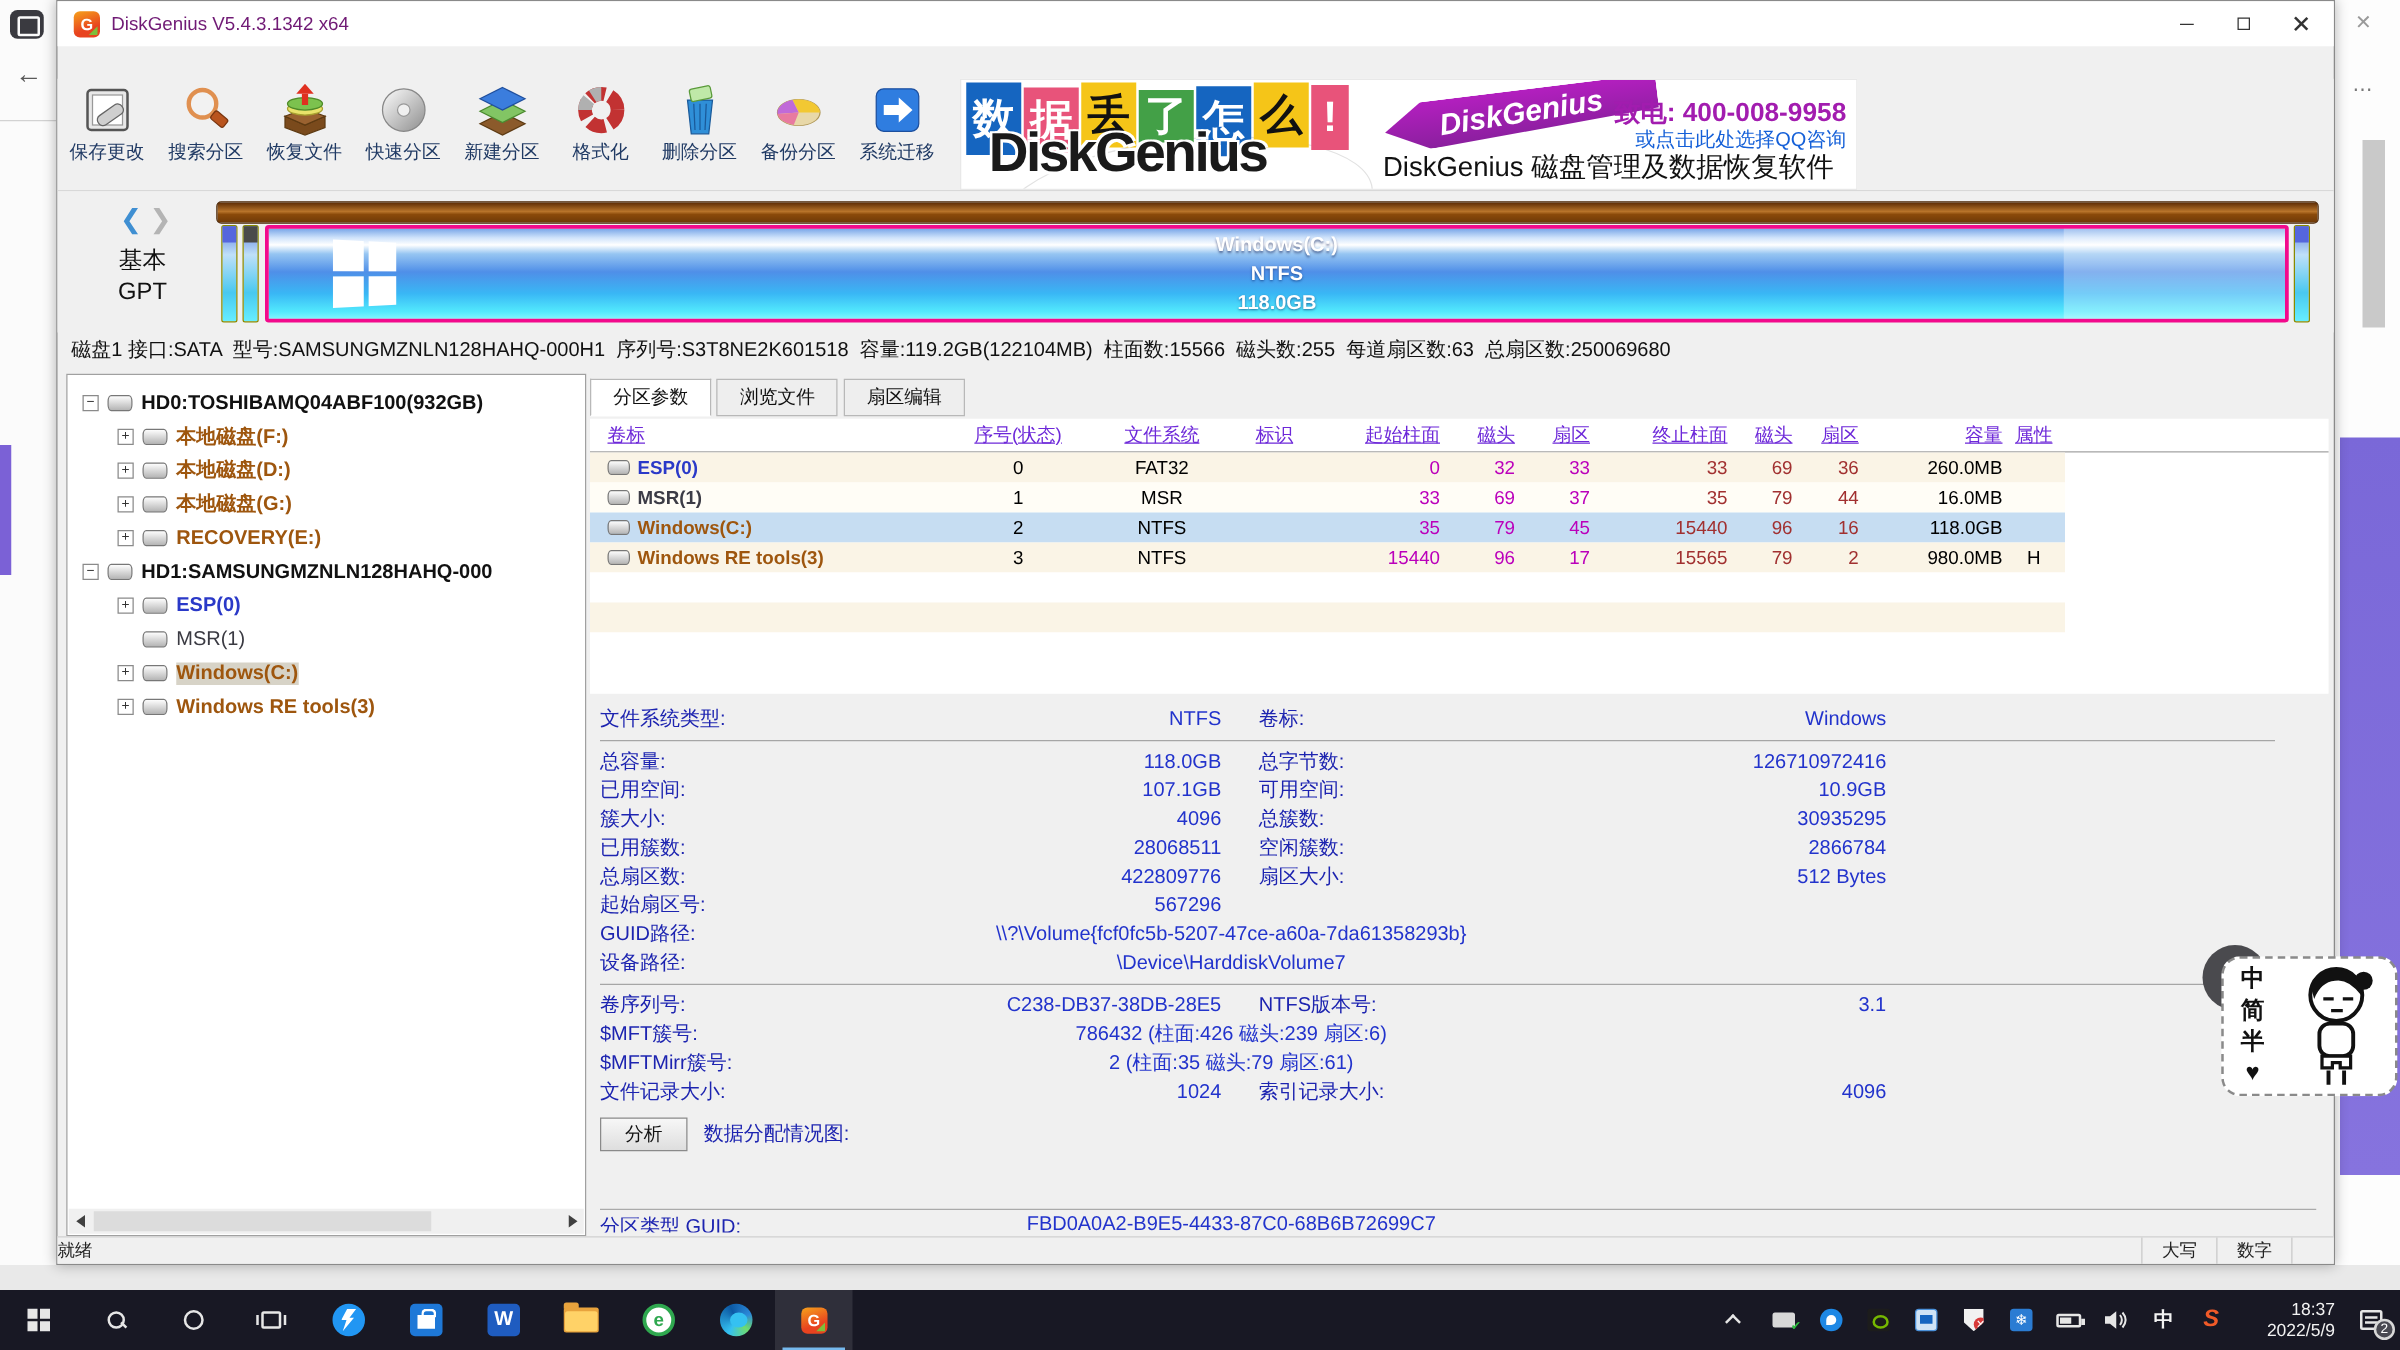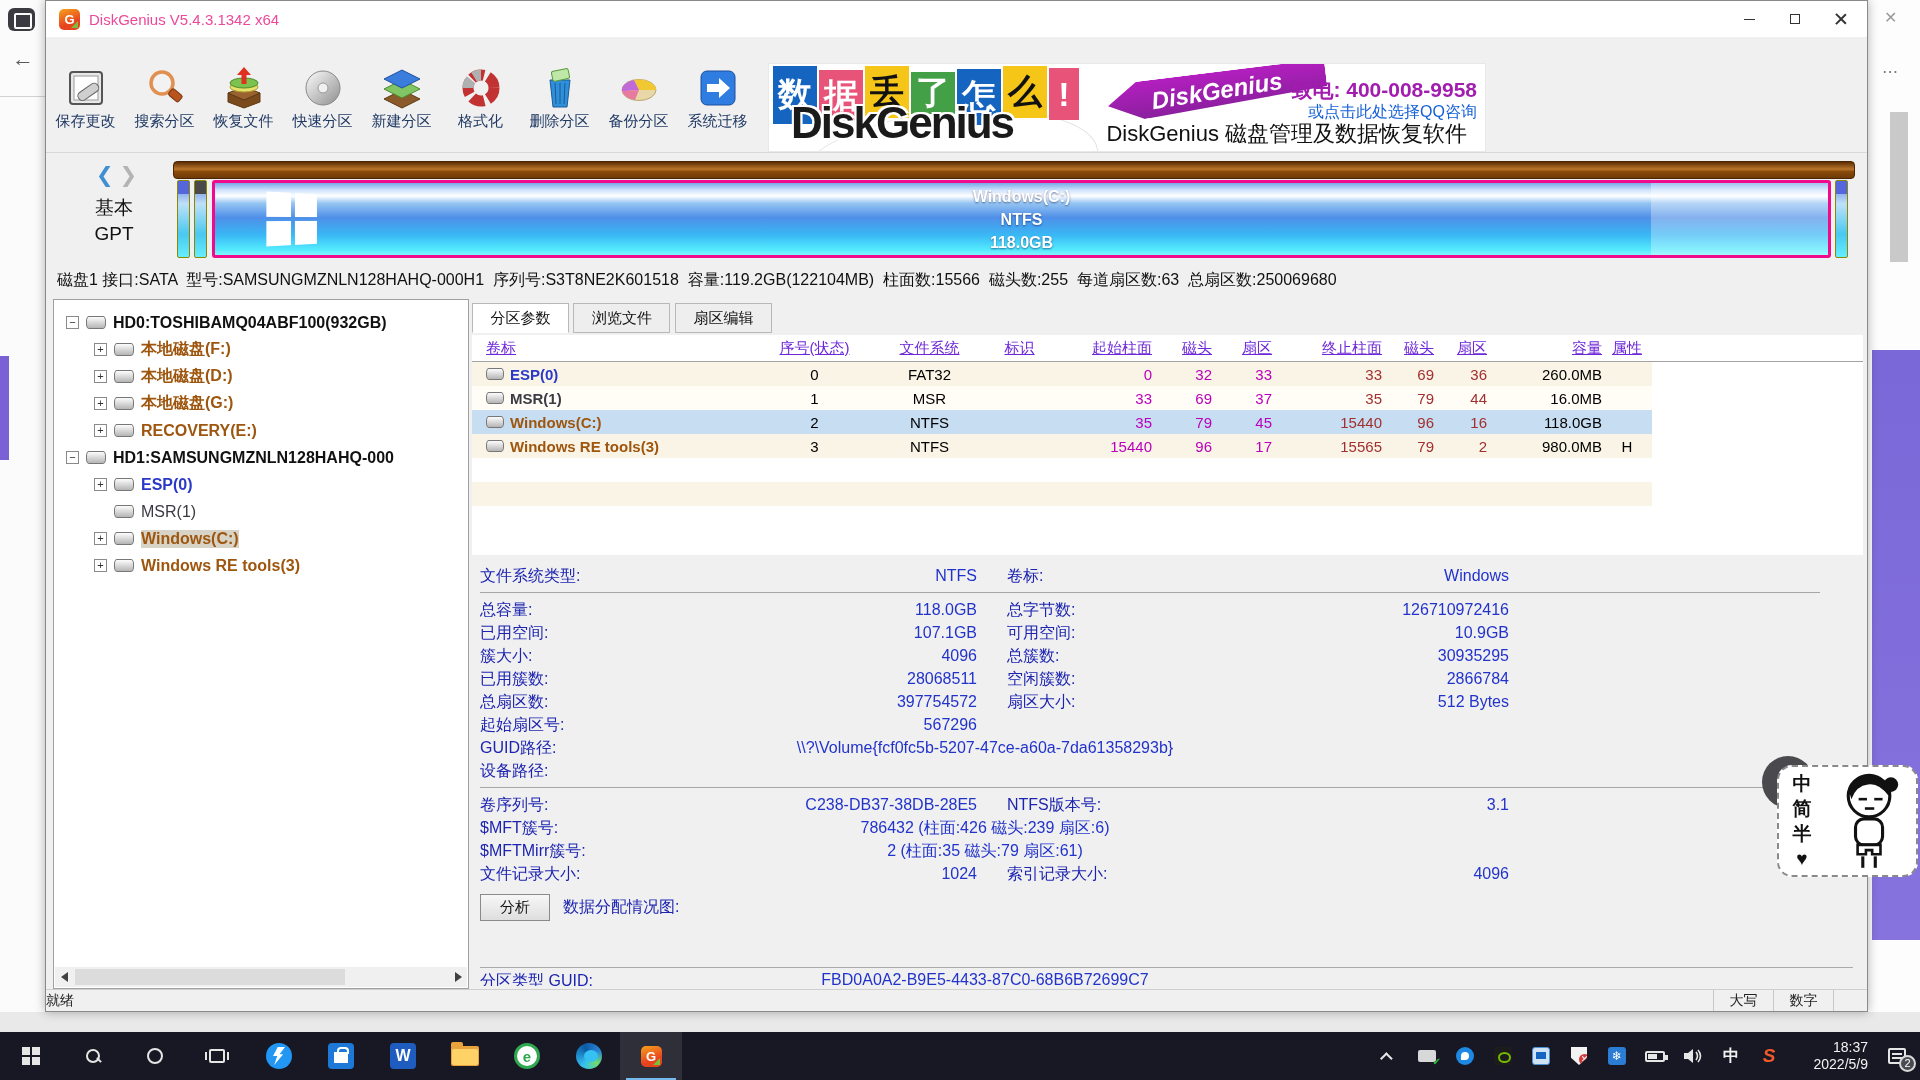--- a/index.html
+++ b/index.html
@@ -19,21 +19,21 @@
   .bg-right .thumb { position:absolute; left:22px; top:112px; width:18px; height:150px; background:#c9c9c9; }
   .bg-right .pband { position:absolute; left:4px; top:350px; width:48px; height:590px; background:linear-gradient(#7a68d8,#8673de); }
   .bg-bottomstrip { position:absolute; left:0; top:1012px; width:1920px; height:20px; background:#e9e9e9; }
 
   
   .dg-window { position:absolute; left:45px; top:0; width:1823px; height:1012px; background:#f0f0f0; border:1px solid #8a8a8a; box-shadow:0 0 10px rgba(0,0,0,.3); }
   .titlebar { position:absolute; left:0; top:0; right:0; height:36px; background:#fff; display:flex; align-items:center; }
   .dglogo { width:21px; height:21px; border-radius:5px; background:linear-gradient(160deg,#f6a21c,#e8431f 65%); color:#fff; font-weight:bold; font-size:13px; display:flex; align-items:center; justify-content:center; position:relative; }
   .dglogo::after { content:""; position:absolute; right:2px; bottom:2px; width:0; height:0; border-left:7px solid transparent; border-bottom:7px solid #7dbf3a; }
   .titlebar .dglogo { margin-left:13px; }
-  .win-title { margin-left:9px; font-size:15px; color:#ec4899; }
+  .win-title { margin-left:9px; font-size:15px; color:#701a75; }
   .caption-btns { position:absolute; right:3px; top:0; height:36px; display:flex; }
   .cbtn { width:46px; height:36px; display:flex; align-items:center; justify-content:center; }
   .glyph-min { width:11px; height:1px; background:#333; }
   .glyph-max { width:10px; height:10px; border:1px solid #333; }
   .glyph-close { position:relative; width:12px; height:12px; }
   .glyph-close::before,.glyph-close::after { content:""; position:absolute; left:5px; top:-1px; width:1.5px; height:14px; background:#333; }
   .glyph-close::before { transform:rotate(45deg); } .glyph-close::after { transform:rotate(-45deg); }
 
   .menubar { position:absolute; left:0; top:36px; right:0; height:26px; background:#fafafa; display:flex; align-items:center; padding-left:10px; }
   .menu-item { font-size:15px; color:#111; padding:3px 12px; }
@@ -565,34 +565,35 @@
               <span class="dv2">30935295</span>
             </div>
           <div class="drow">
               <span class="dl">已用簇数:</span>
               <span class="dv">28068511</span>
               <span class="dl2">空闲簇数:</span>
               <span class="dv2">2866784</span>
             </div>
           <div class="drow">
               <span class="dl">总扇区数:</span>
-              <span class="dv">397754572</span>
+              <span class="dv">422809776</span>
               <span class="dl2">扇区大小:</span>
               <span class="dv2">512 Bytes</span>
             </div>
           <div class="drow">
               <span class="dl">起始扇区号:</span>
               <span class="dv">567296</span>
             </div>
           <div class="drow">
               <span class="dl">GUID路径:</span>
               <span class="dvc">\\?\Volume{fcf0fc5b-5207-47ce-a60a-7da61358293b}</span>
             </div>
           <div class="drow">
               <span class="dl">设备路径:</span>
+              <span class="dvc">\Device\HarddiskVolume7</span>
             </div>
           <div class="dsep"></div>
           <div class="drow">
               <span class="dl">卷序列号:</span>
               <span class="dv">C238-DB37-38DB-28E5</span>
               <span class="dl2">NTFS版本号:</span>
               <span class="dv2">3.1</span>
             </div>
           <div class="drow">
               <span class="dl">$MFT簇号:</span>

